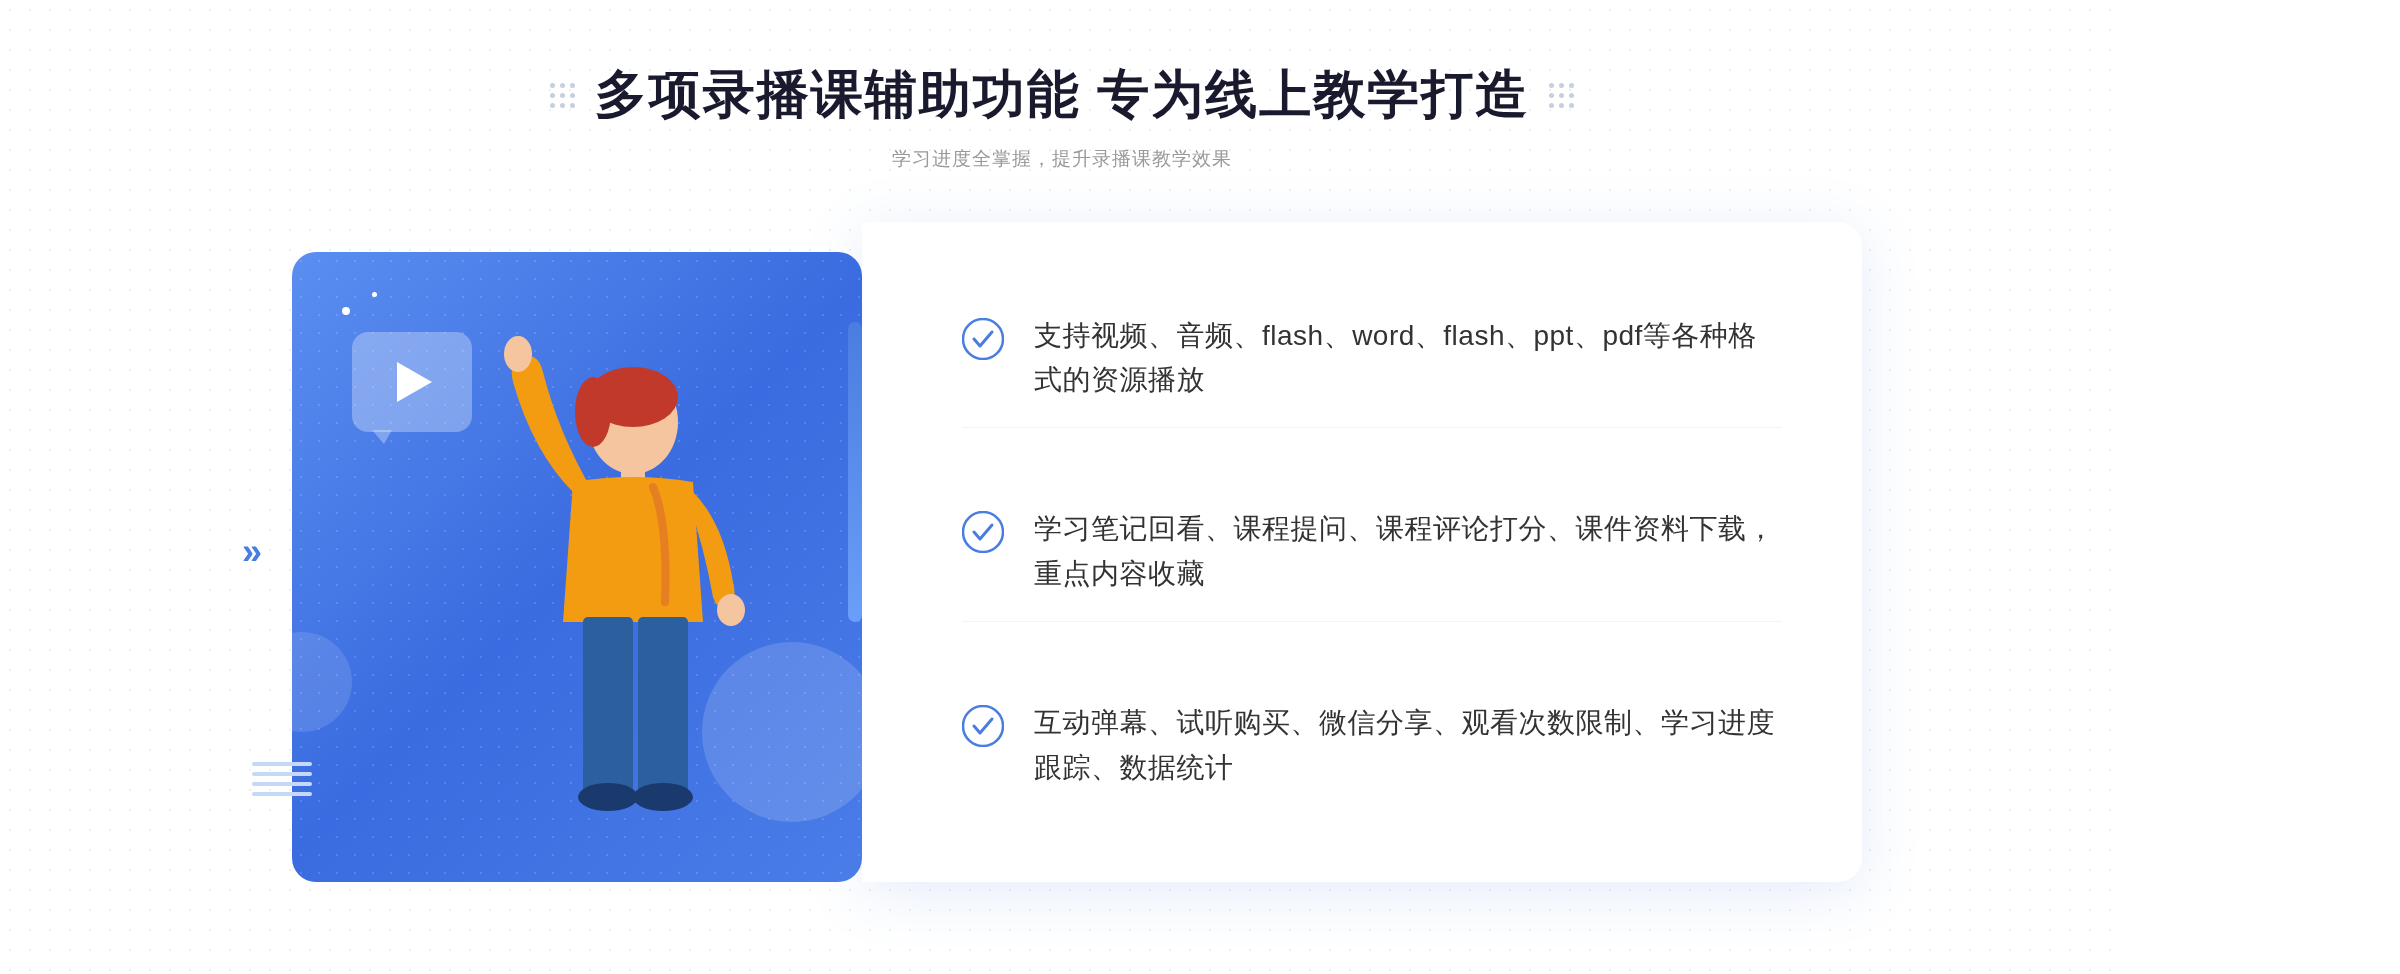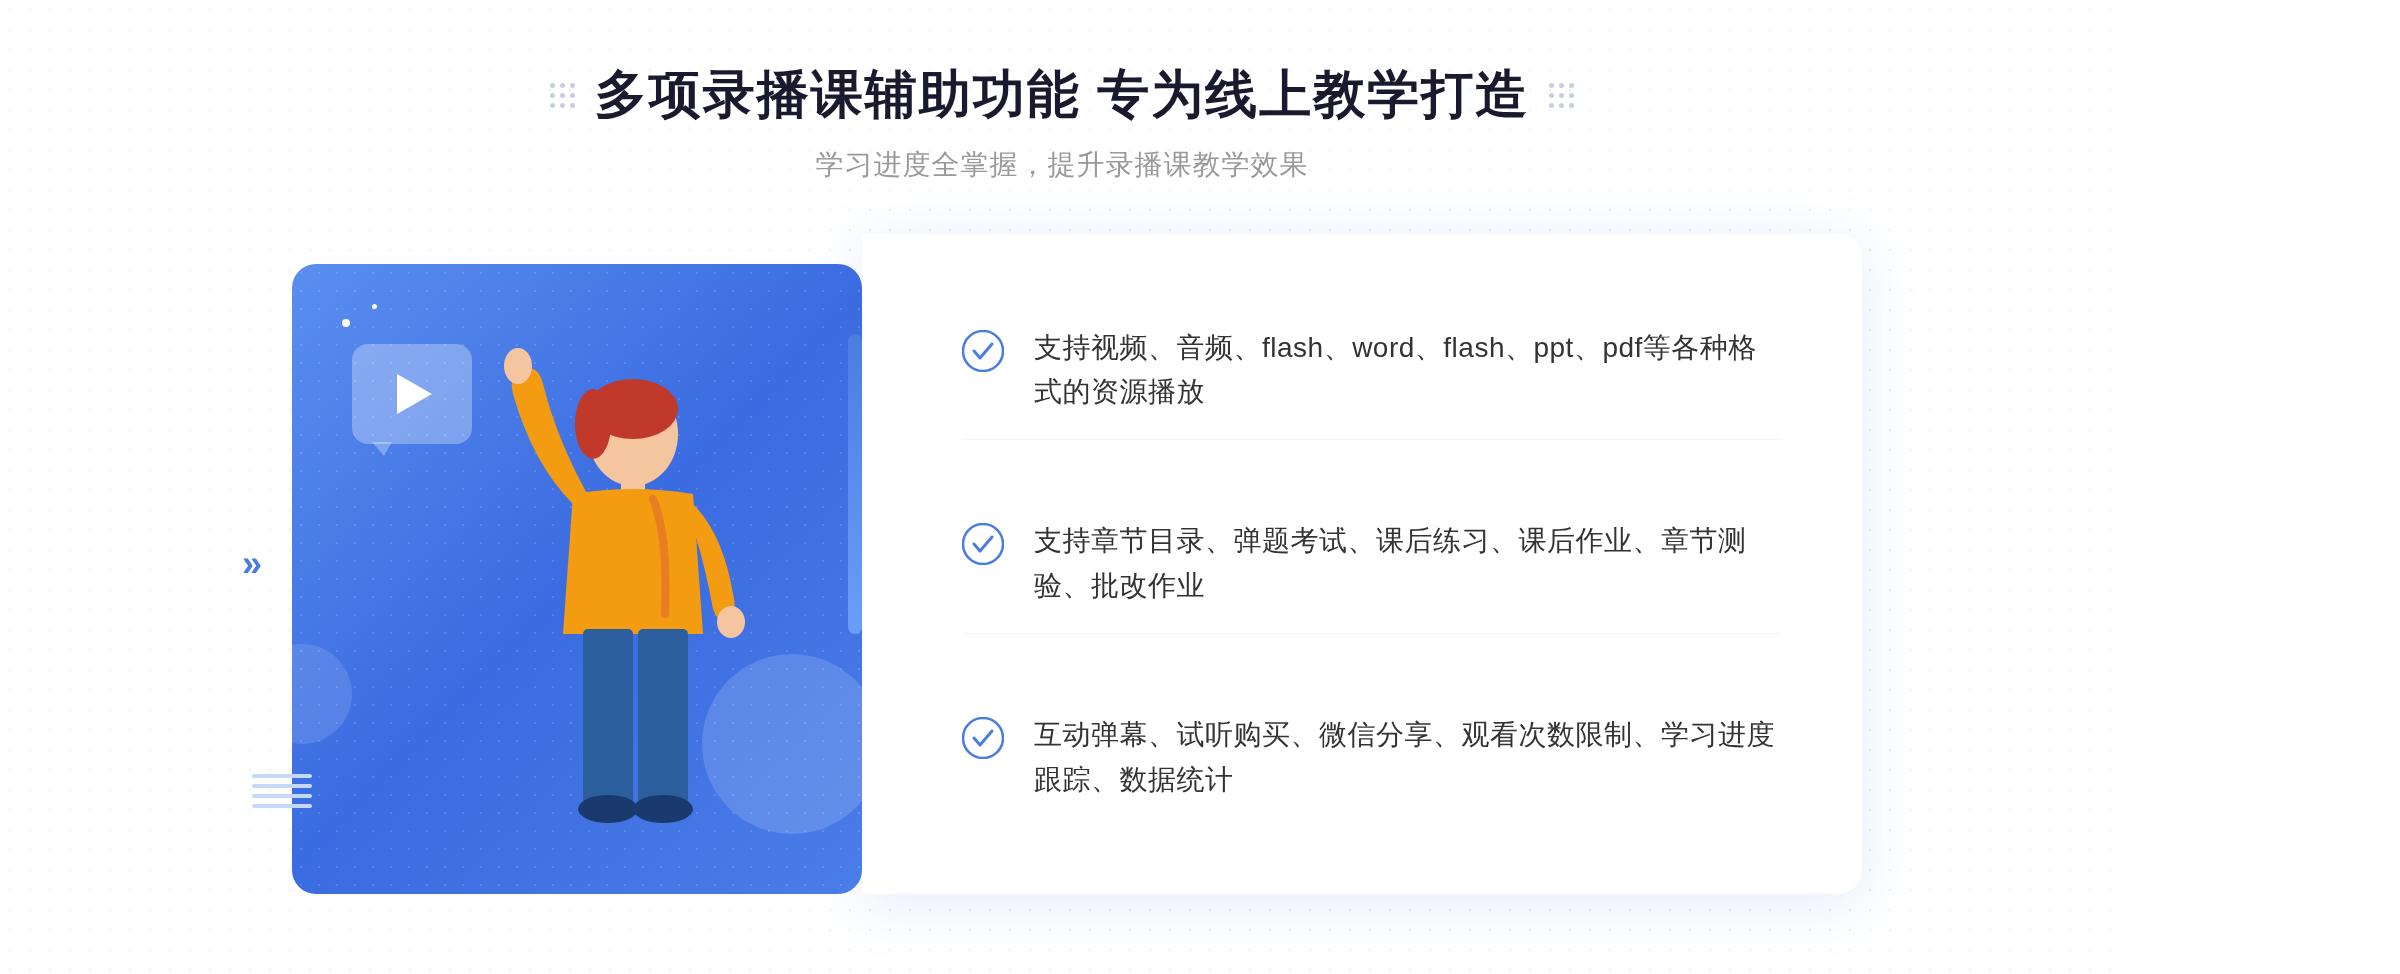--- a/index.html
+++ b/index.html
@@ -75,21 +75,21 @@
     }
 
     .main-title {
       font-size: 52px;
       font-weight: 700;
       color: #1a1a2e;
       letter-spacing: 2px;
     }
 
     .subtitle {
-      font-size: 28px;
+      font-size: 19px;
       color: #999;
       letter-spacing: 1px;
     }
 
     .content-section {
       display: flex;
       align-items: stretch;
       width: 1600px;
       position: relative;
       z-index: 1;
@@ -427,30 +427,30 @@
       <div class="feature-item">
         <div class="check-icon">
           <svg viewBox="0 0 42 42" xmlns="http://www.w3.org/2000/svg">
             <circle cx="21" cy="21" r="20" fill="none" stroke="#4a7de0" stroke-width="2.5"></circle>
             <polyline points="12,21 18,28 30,14" fill="none" stroke="#4a7de0" stroke-width="3" stroke-linecap="round" stroke-linejoin="round"></polyline>
           </svg>
         </div>
         <span class="feature-text">支持视频、音频、flash、word、flash、ppt、pdf等各种格式的资源播放</span>
       </div>
 
+
       <div class="feature-item">
         <div class="check-icon">
           <svg viewBox="0 0 42 42" xmlns="http://www.w3.org/2000/svg">
             <circle cx="21" cy="21" r="20" fill="none" stroke="#4a7de0" stroke-width="2.5"></circle>
             <polyline points="12,21 18,28 30,14" fill="none" stroke="#4a7de0" stroke-width="3" stroke-linecap="round" stroke-linejoin="round"></polyline>
           </svg>
         </div>
-        <span class="feature-text">支持章节目录、弹题考试、课后练习、课后作业、章节测验、批改作业</span>
-      </div>
-
+        <span class="feature-text">学习笔记回看、课程提问、课程评论打分、课件资料下载，重点内容收藏</span>
+      </div>
 
       <div class="feature-item">
         <div class="check-icon">
           <svg viewBox="0 0 42 42" xmlns="http://www.w3.org/2000/svg">
             <circle cx="21" cy="21" r="20" fill="none" stroke="#4a7de0" stroke-width="2.5"></circle>
             <polyline points="12,21 18,28 30,14" fill="none" stroke="#4a7de0" stroke-width="3" stroke-linecap="round" stroke-linejoin="round"></polyline>
           </svg>
         </div>
         <span class="feature-text">互动弹幕、试听购买、微信分享、观看次数限制、学习进度跟踪、数据统计</span>
       </div>

